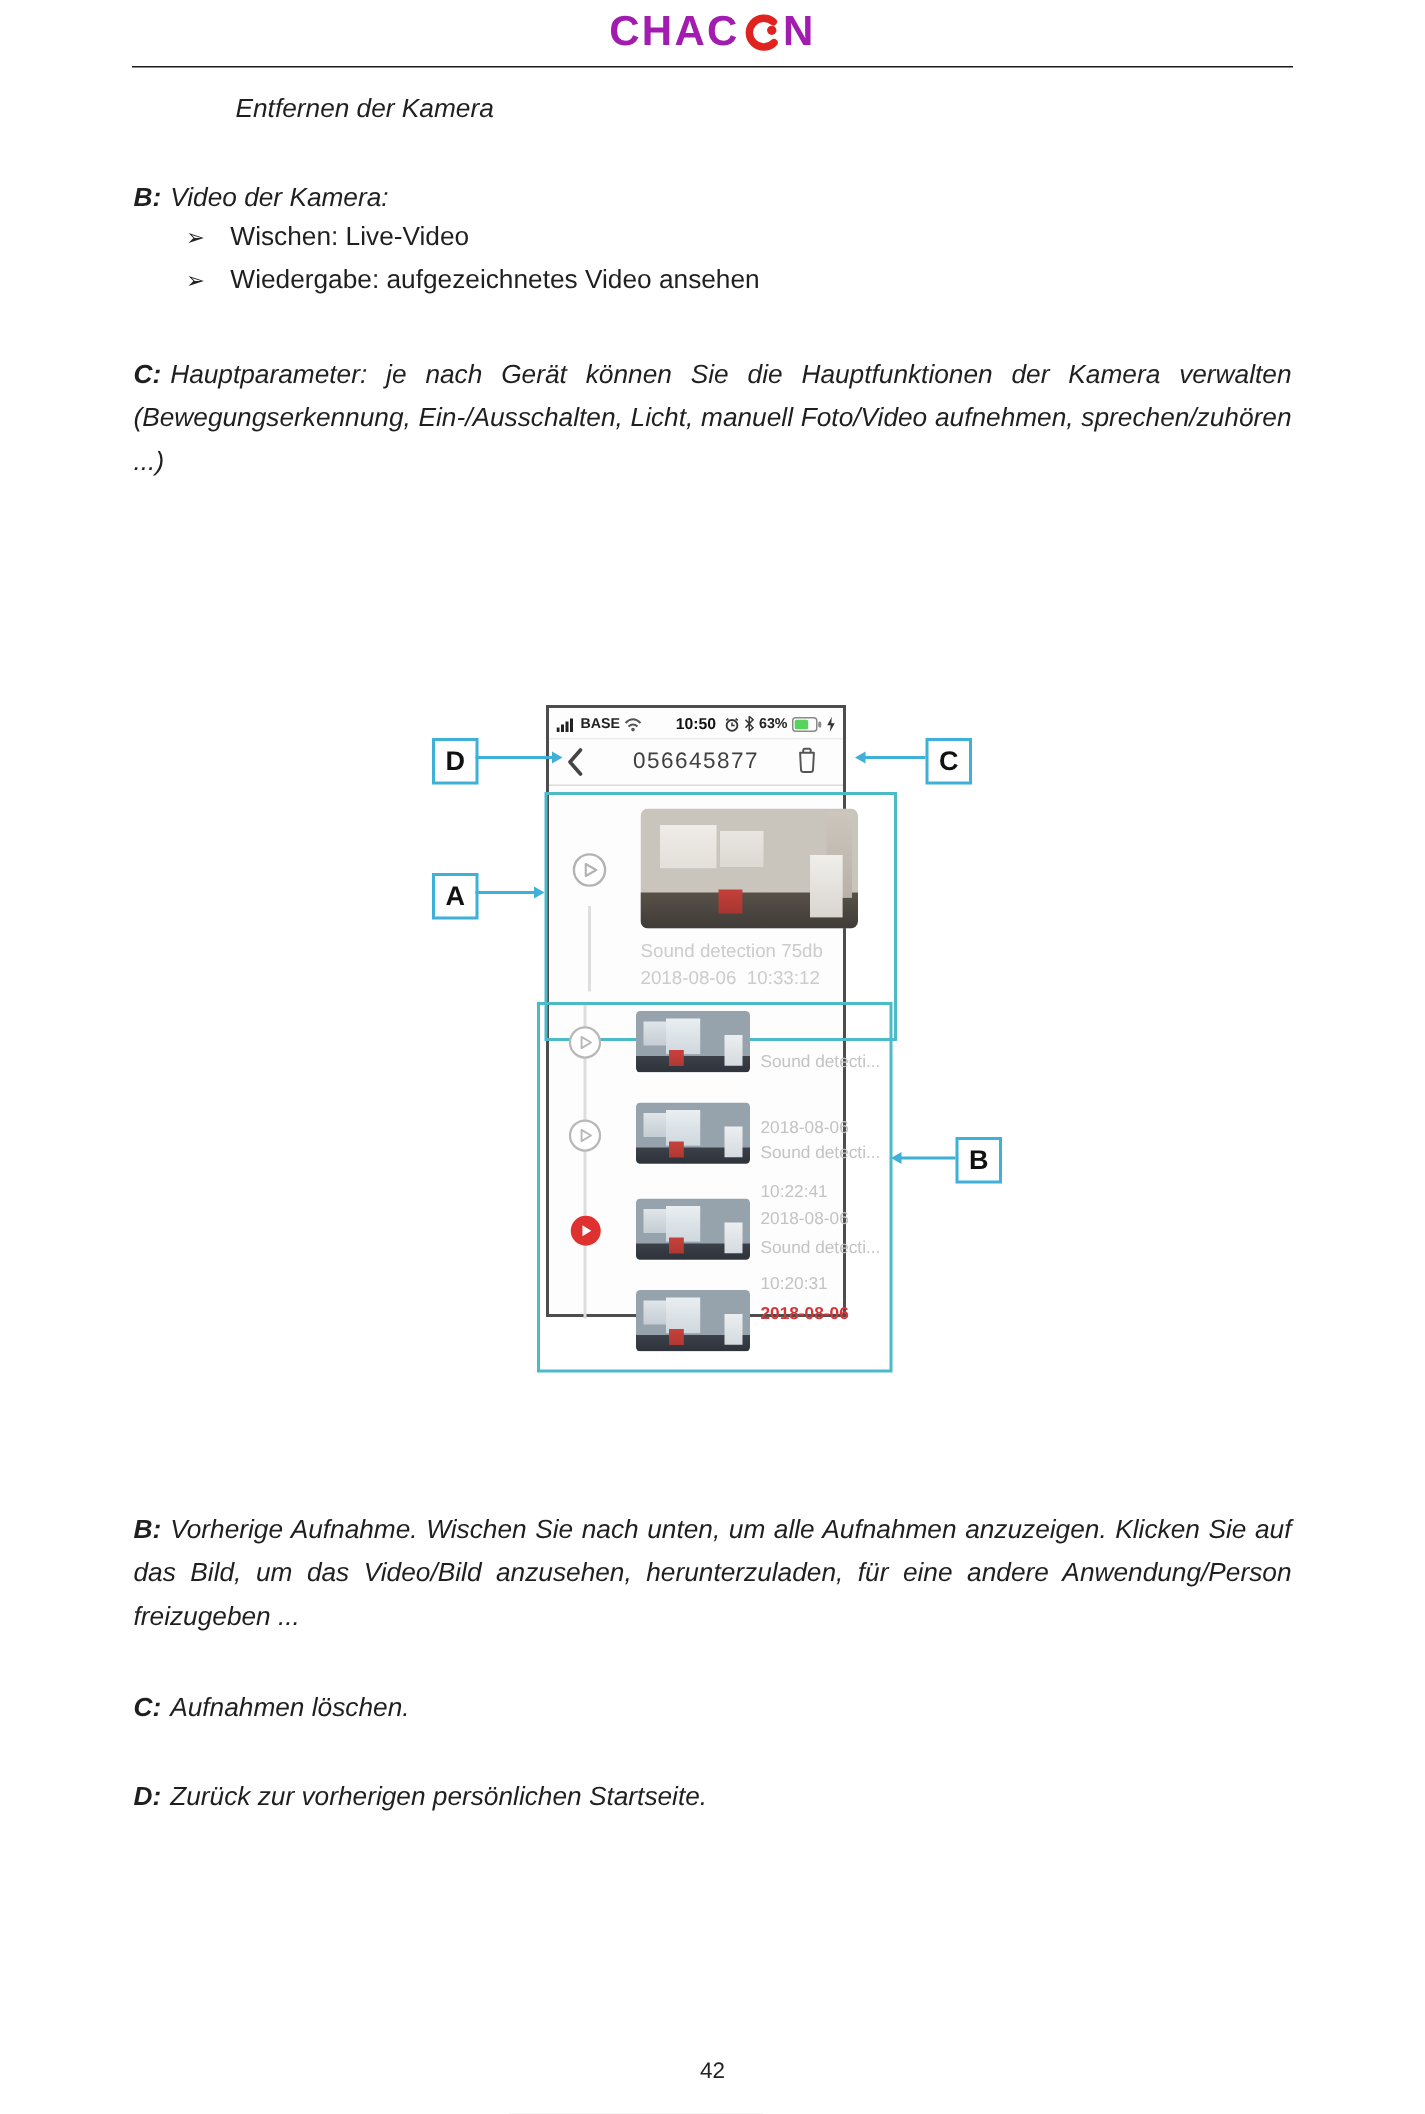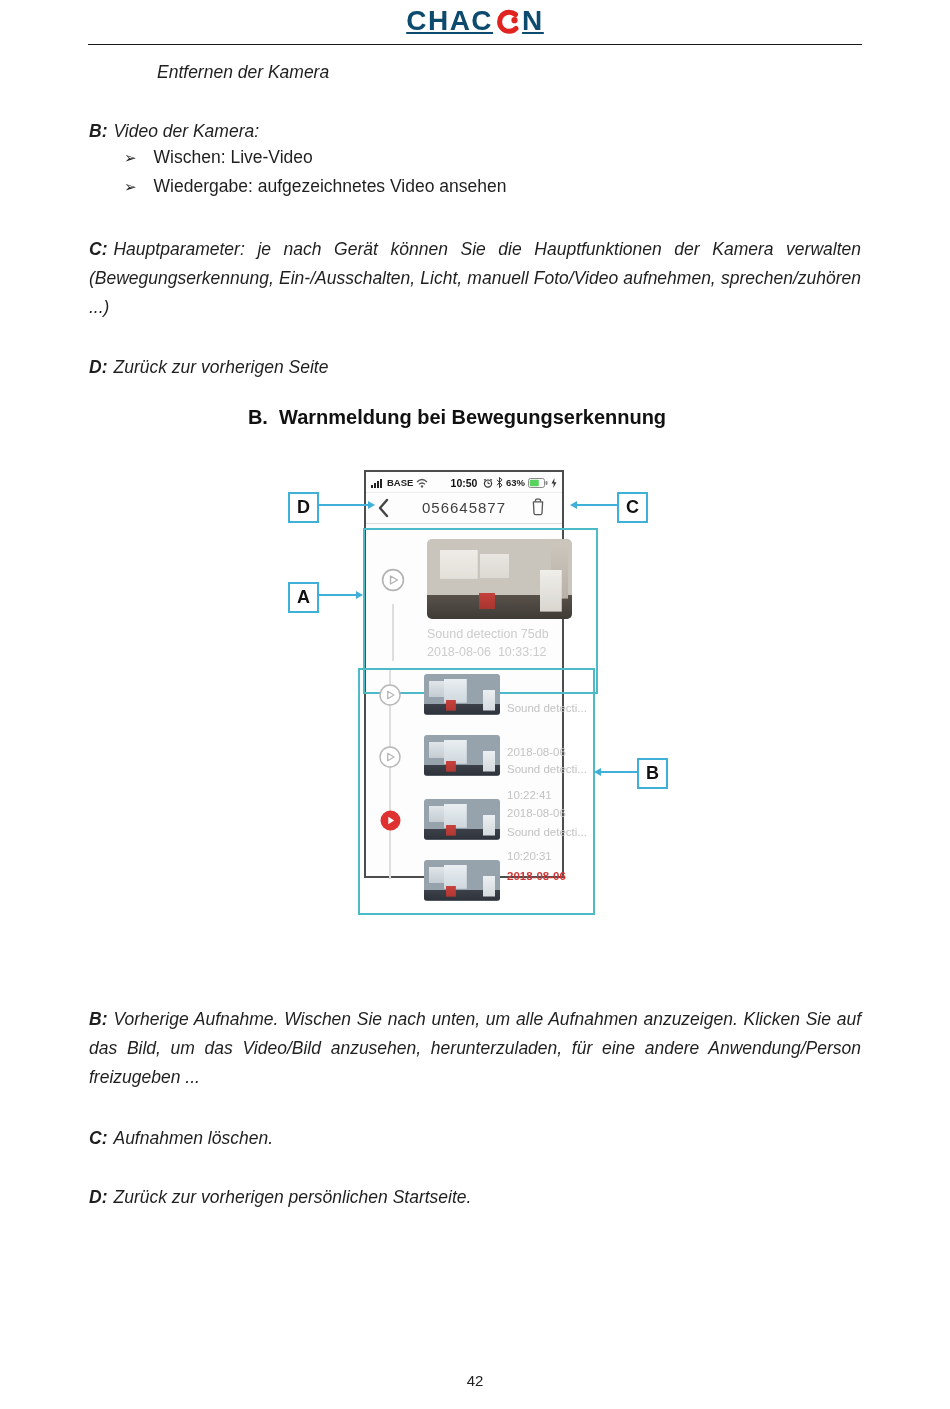--- a/index.html
+++ b/index.html
@@ -1,21 +1,21 @@
 <!DOCTYPE html>
 <html><head>
 <meta charset="utf-8">
 <style>
   html,body{margin:0;padding:0;background:#e9e9e9;}
   .page{position:relative;width:950px;height:1409px;background:#ffffff;margin:0 auto;
         font-family:"Liberation Sans",sans-serif;color:#1f1f1f;overflow:hidden;}
   
   .logo-row{position:absolute;top:5px;left:0;width:100%;display:flex;justify-content:center;align-items:center;}
   .logo{display:flex;align-items:center;}
-  .logo .word{font-weight:700;font-size:28px;letter-spacing:1.5px;color:#0c4a6e;text-decoration:underline;}
+  .logo .word{font-weight:700;font-size:28px;letter-spacing:1.5px;color:#a21caf;}
   .logo svg{margin:0 1px;}
   .rule{position:absolute;top:44px;left:88px;width:774px;border-top:1.6px solid #1a1a1a;}
   
   .txt{position:absolute;font-size:17.5px;line-height:29px;font-style:italic;}
   .lbl{font-weight:700;margin-right:6px;}
   .just{text-align:justify;}
   .bullet-row{position:absolute;display:flex;align-items:baseline;font-size:17.5px;}
   .bullet-glyph{font-size:15px;margin-right:17px;color:#222;}
   .heading{position:absolute;font-weight:700;font-size:20px;text-align:center;white-space:pre;color:#111;}
   .pagenum{position:absolute;top:1372px;left:0;width:100%;text-align:center;font-size:15px;color:#222;}
@@ -102,25 +102,21 @@
   </div>
   <div class="bullet-row" style="top:176px;left:124px;">
     <span class="bullet-glyph">➢</span>
     <span>Wiedergabe: aufgezeichnetes Video ansehen</span>
   </div>
 
   <div class="txt just" style="top:235px;left:89px;width:772px;">
     <span class="lbl">C:</span><span>Hauptparameter: je nach Gerät können Sie die Hauptfunktionen der Kamera verwalten (Bewegungserkennung, Ein-/Ausschalten, Licht, manuell Foto/Video aufnehmen, sprechen/zuhören ...)</span>
   </div>
 
-  <div class="txt" style="top:353px;left:89px;width:772px;">
-    <span class="lbl">D:</span><span>Zurück zur vorherigen Seite</span>
-  </div>
-
-  <div class="heading" style="top:406px;left:72px;width:770px;">B.  Warnmeldung bei Bewegungserkennung</div>
+
 
   <div class="figure">
 
     <div class="phone">
       <div class="statusbar">
         <div class="sb-group">
           <svg width="13" height="10">
             <rect x="0" y="7" width="2" height="3" fill="#222"></rect>
               <rect x="3" y="5" width="2" height="5" fill="#222"></rect>
             <rect x="6" y="3" width="2" height="7" fill="#222"></rect>

